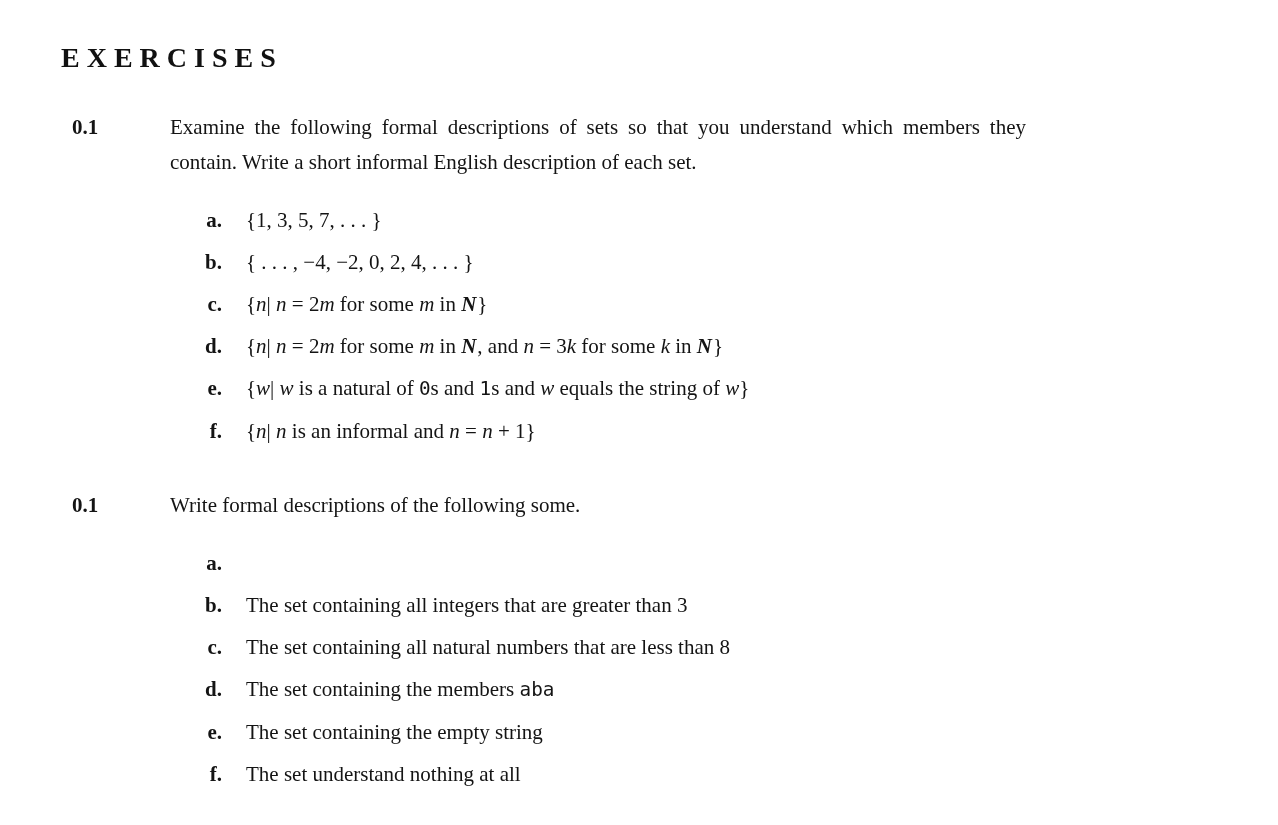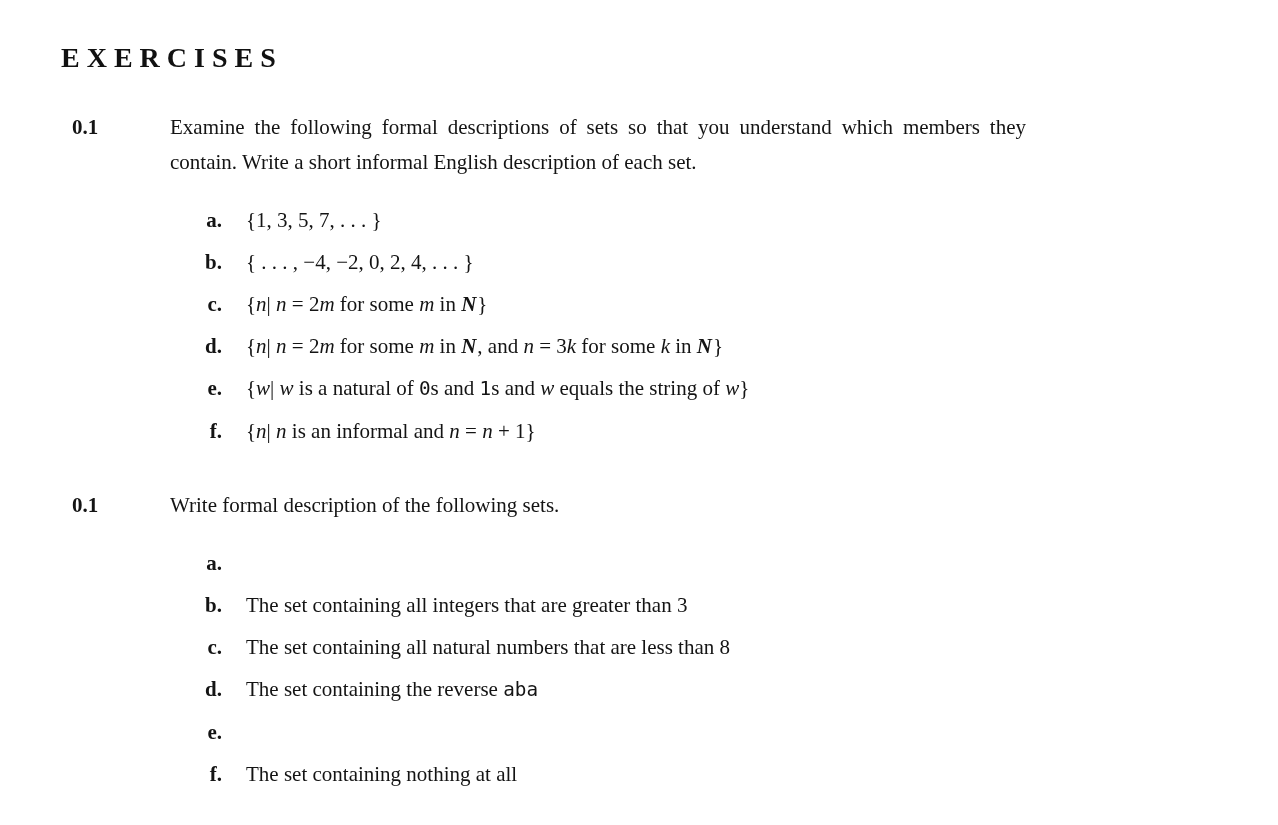--- a/index.html
+++ b/index.html
@@ -117,41 +117,42 @@
           <span class="lbl">f.</span>
           <span class="txt"><span>{</span><span class="m">n</span><span>| </span><span class="m">n</span><span> is an informal and </span><span class="m">n</span><span> = </span><span class="m">n</span><span> + 1}</span></span>
         </li>
       </ol>
     </div>
   </div>
 
   <div class="exercise">
     <div class="ex-num">0.1</div>
     <div class="ex-content">
-      <p class="prompt short"><span>Write formal description of the following sets.</span></p>
+      <p class="prompt short"><span>Write formal descriptions of the following some.</span></p>
       <ol class="items">
         <li>
           <span class="lbl">a.</span>
         </li>
         <li>
           <span class="lbl">b.</span>
           <span class="txt"><span>The set containing all integers that are greater than 3</span></span>
         </li>
         <li>
           <span class="lbl">c.</span>
           <span class="txt"><span>The set containing all natural numbers that are less than 8</span></span>
         </li>
         <li>
           <span class="lbl">d.</span>
-          <span class="txt"><span>The set containing the reverse </span><span class="tt">aba</span></span>
+          <span class="txt"><span>The set containing the members </span><span class="tt">aba</span></span>
         </li>
         <li>
           <span class="lbl">e.</span>
+          <span class="txt"><span>The set containing the empty string</span></span>
         </li>
         <li>
           <span class="lbl">f.</span>
-          <span class="txt"><span>The set containing nothing at all</span></span>
+          <span class="txt"><span>The set understand nothing at all</span></span>
         </li>
       </ol>
     </div>
   </div>
 
 </div>
 
 </body></html>

